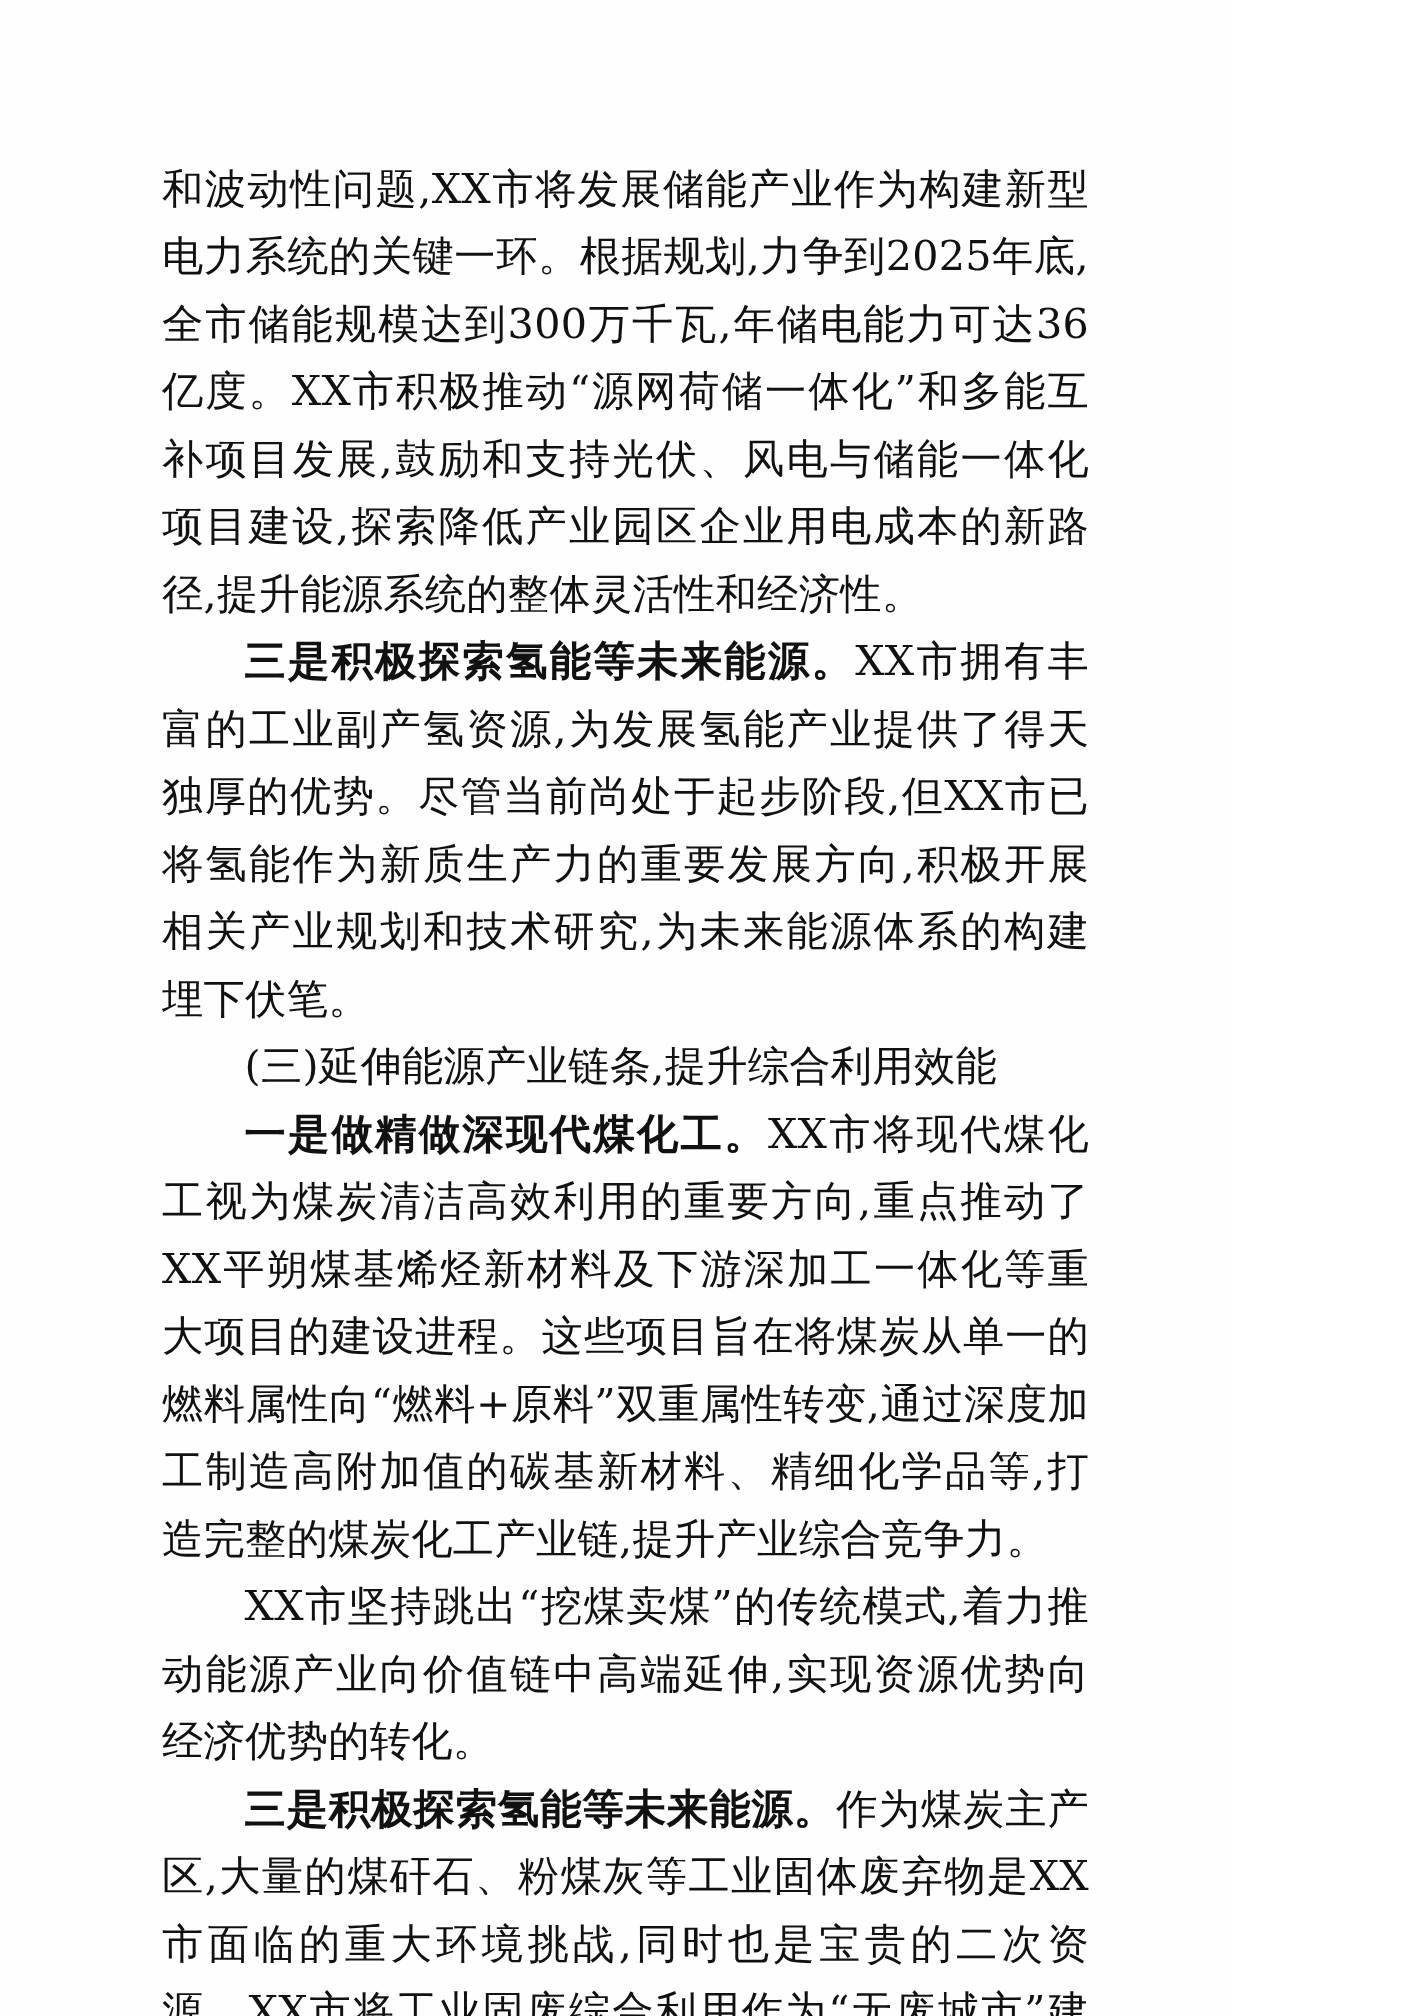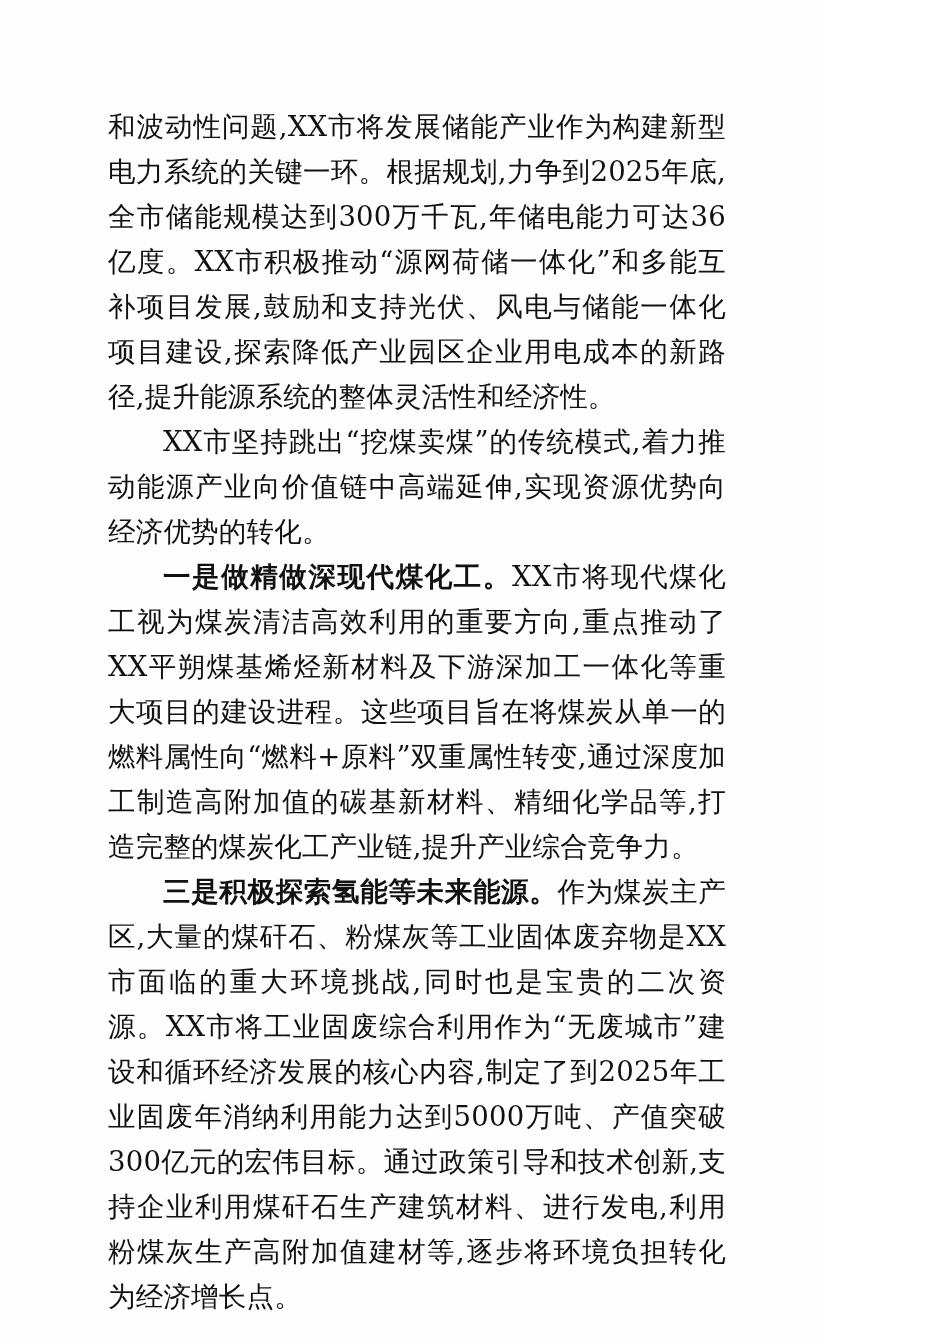--- a/index.html
+++ b/index.html
@@ -50,28 +50,34 @@
 </head>
 <body>
 
 <div class="page">
   <div class="doc-body">
 
     <p class="para">
       <span>和波动性问题,XX市将发展储能产业作为构建新型电力系统的关键一环。根据规划,力争到2025年底,全市储能规模达到300万千瓦,年储电能力可达36亿度。XX市积极推动“源网荷储一体化”和多能互补项目发展,鼓励和支持光伏、风电与储能一体化项目建设,探索降低产业园区企业用电成本的新路径,提升能源系统的整体灵活性和经济性。</span>
     </p>
 
+    <p class="para indent">
+      <span class="lead">三是积极探索氢能等未来能源。</span><span>XX市拥有丰富的工业副产氢资源,为发展氢能产业提供了得天独厚的优势。尽管当前尚处于起步阶段,但XX市已将氢能作为新质生产力的重要发展方向,积极开展相关产业规划和技术研究,为未来能源体系的构建埋下伏笔。</span>
+    </p>
 
-
-    <p class="para indent">
-      <span>XX市坚持跳出“挖煤卖煤”的传统模式,着力推动能源产业向价值链中高端延伸,实现资源优势向经济优势的转化。</span>
+    <p class="para heading">
+      <span>(三)延伸能源产业链条,提升综合利用效能</span>
     </p>
 
     <p class="para indent">
       <span class="lead">一是做精做深现代煤化工。</span><span>XX市将现代煤化工视为煤炭清洁高效利用的重要方向,重点推动了XX平朔煤基烯烃新材料及下游深加工一体化等重大项目的建设进程。这些项目旨在将煤炭从单一的燃料属性向“燃料+原料”双重属性转变,通过深度加工制造高附加值的碳基新材料、精细化学品等,打造完整的煤炭化工产业链,提升产业综合竞争力。</span>
+    </p>
+
+    <p class="para indent">
+      <span>XX市坚持跳出“挖煤卖煤”的传统模式,着力推动能源产业向价值链中高端延伸,实现资源优势向经济优势的转化。</span>
     </p>
 
     <p class="para indent">
       <span class="lead">三是积极探索氢能等未来能源。</span><span>作为煤炭主产区,大量的煤矸石、粉煤灰等工业固体废弃物是XX市面临的重大环境挑战,同时也是宝贵的二次资源。XX市将工业固废综合利用作为“无废城市”建设和循环经济发展的核心内容,制定了到2025年工业固废年消纳利用能力达到5000万吨、产值突破300亿元的宏伟目标。通过政策引导和技术创新,支持企业利用煤矸石生产建筑材料、进行发电,利用粉煤灰生产高附加值建材等,逐步将环境负担转化为经济增长点。</span>
     </p>
 
   </div>
 </div>
 
 </body></html>

